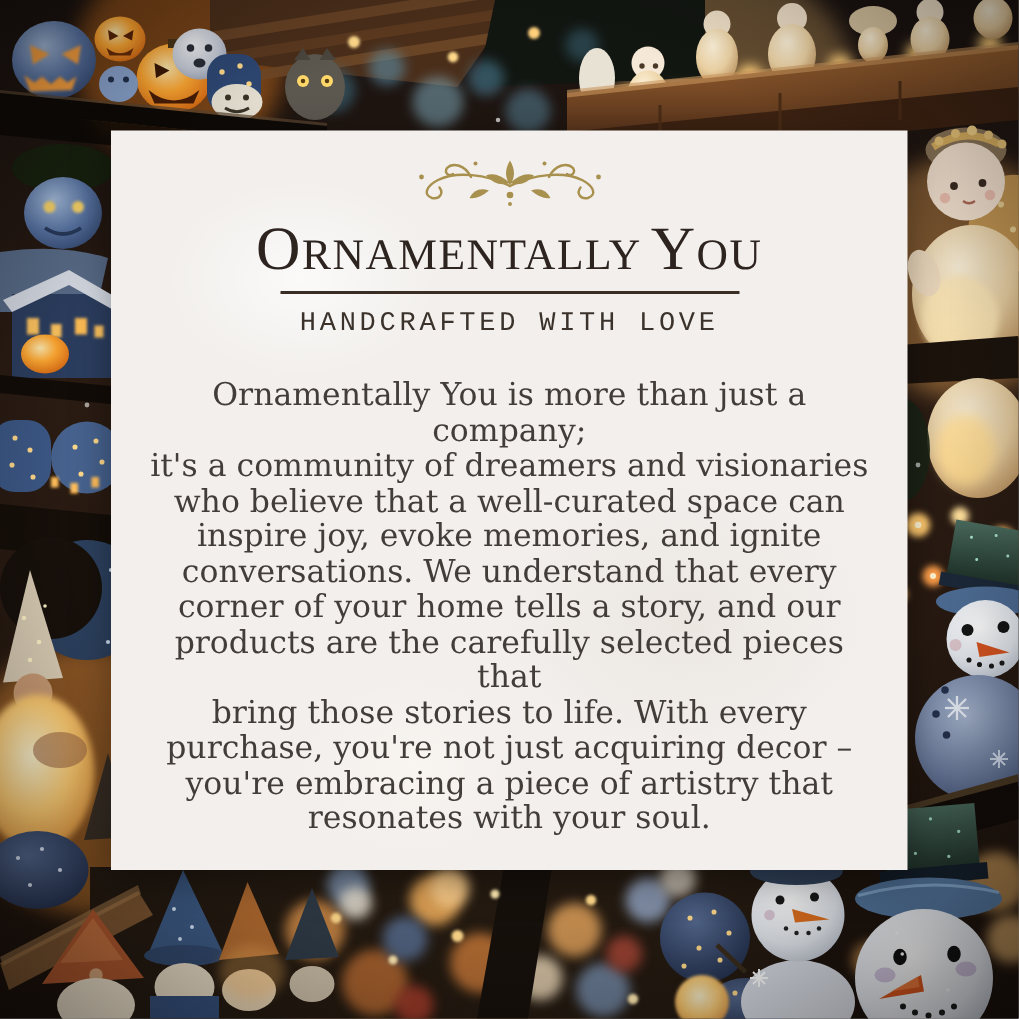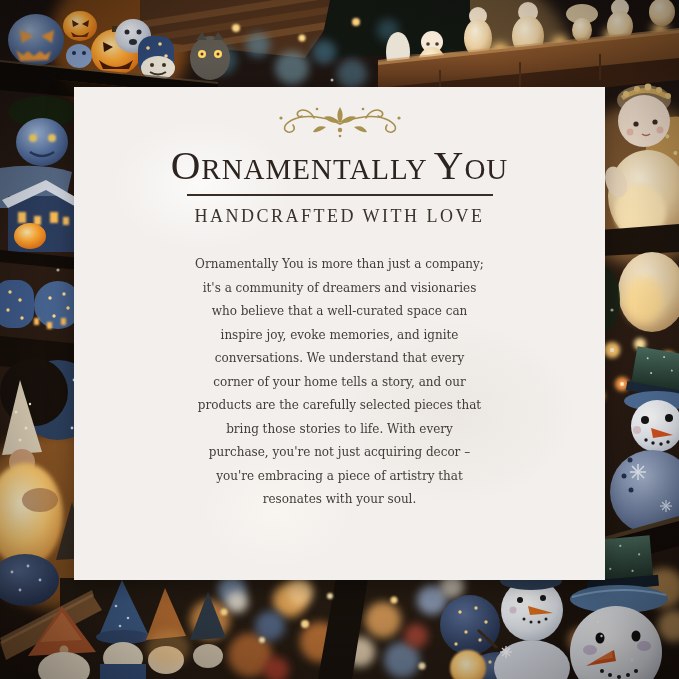--- a/index.html
+++ b/index.html
@@ -14,23 +14,23 @@
           radial-gradient(130px 95px at 24% 20%, rgba(255,255,255,.70), rgba(255,255,255,0) 70%),
           radial-gradient(170px 130px at 72% 66%, rgba(230,224,216,.55), rgba(230,224,216,0) 70%),
           radial-gradient(110px 85px at 38% 86%, rgba(255,252,246,.50), rgba(255,252,246,0) 70%),
           #f2efec;
         box-shadow:0 6px 24px rgba(0,0,0,.38);}
   .flourish{width:150px;height:40px;margin:0 auto 2px;}
   .brand{margin:2px 0 0;font-weight:400;font-size:41px;line-height:1.05;
          font-variant:small-caps;letter-spacing:1px;color:#2d2420;}
   .brand .p2{margin-left:6px;}
   .rule{width:306px;height:2px;background:#3a2e24;margin:7px auto 0;}
-  .tagline{margin-top:10px;font-size:18px;letter-spacing:2.5px;color:#3a322b;}
+  .tagline{margin-top:10px;font-size:18px;letter-spacing:2.5px;color:#3a322b;font-family:Liberation Mono, monospace;}
   .story{margin:26px auto 0;width:494px;font-family:"DejaVu Serif",serif;
-         font-size:12px;line-height:23.5px;color:#423d39;white-space:pre-line;text-align:center;}
+         font-size:21px;line-height:23.5px;color:#423d39;white-space:pre-line;text-align:center;}
 </style>
 </head>
 <body>
 
 <div class="stage">
 
   <div class="bg">
   <svg width="679" height="679" viewBox="0 0 679 679">
     <defs>
       <linearGradient id="gBase" x1="0" y1="0" x2="0" y2="1">

